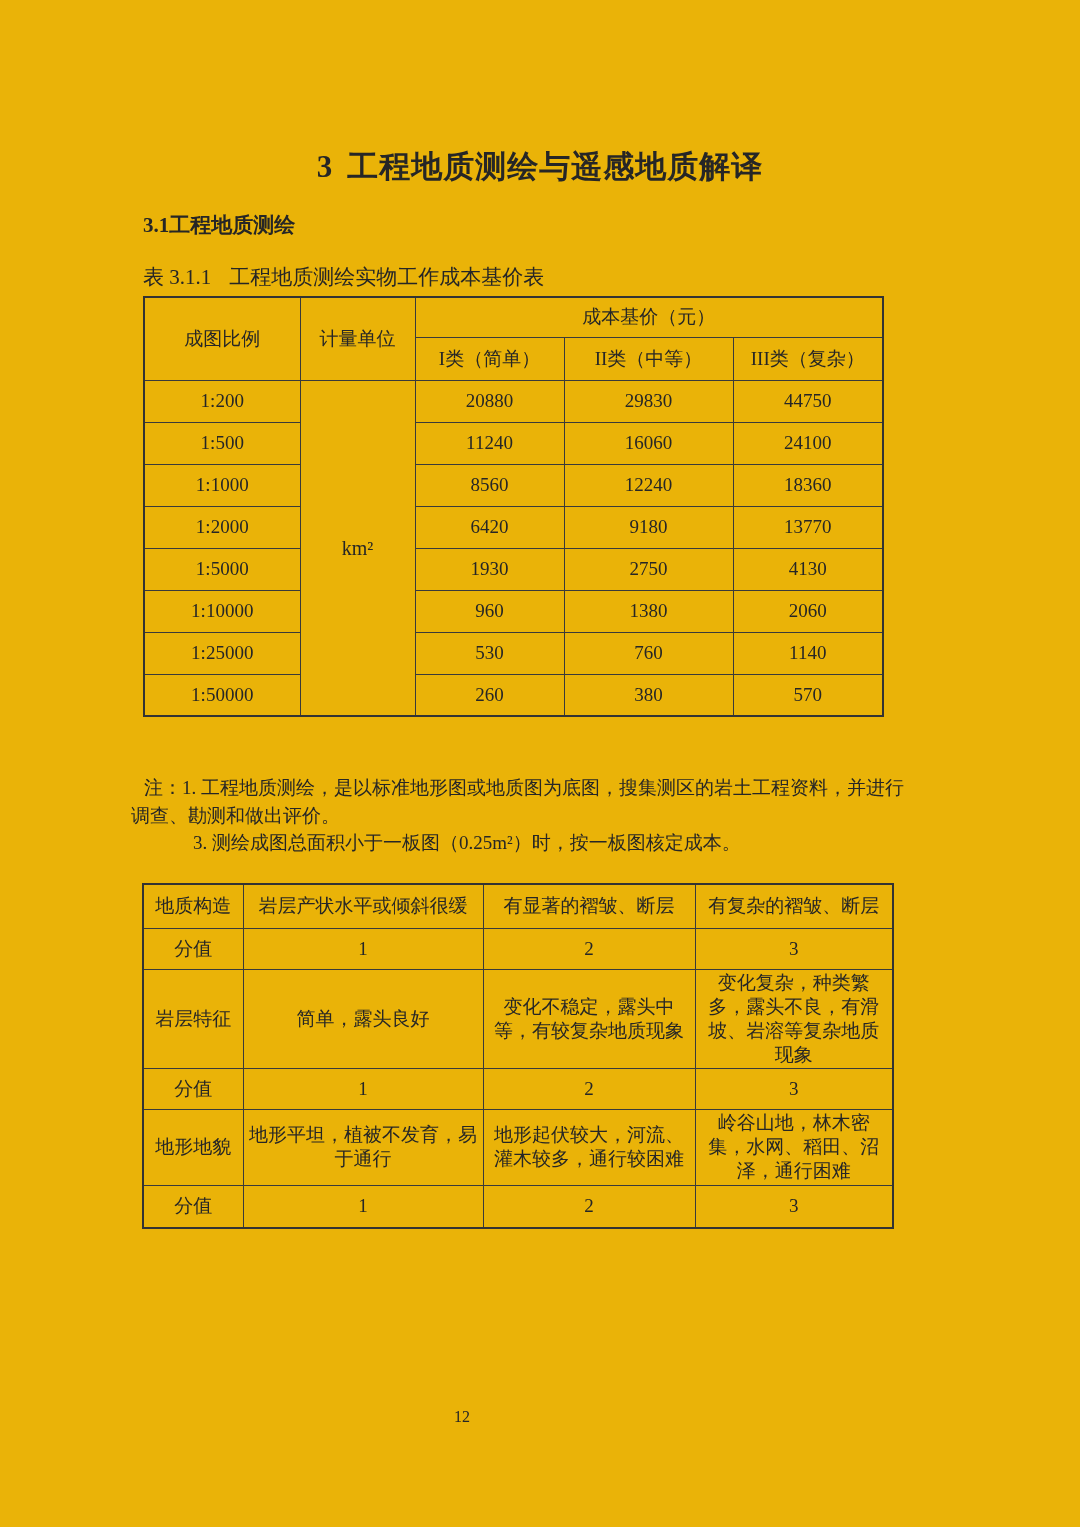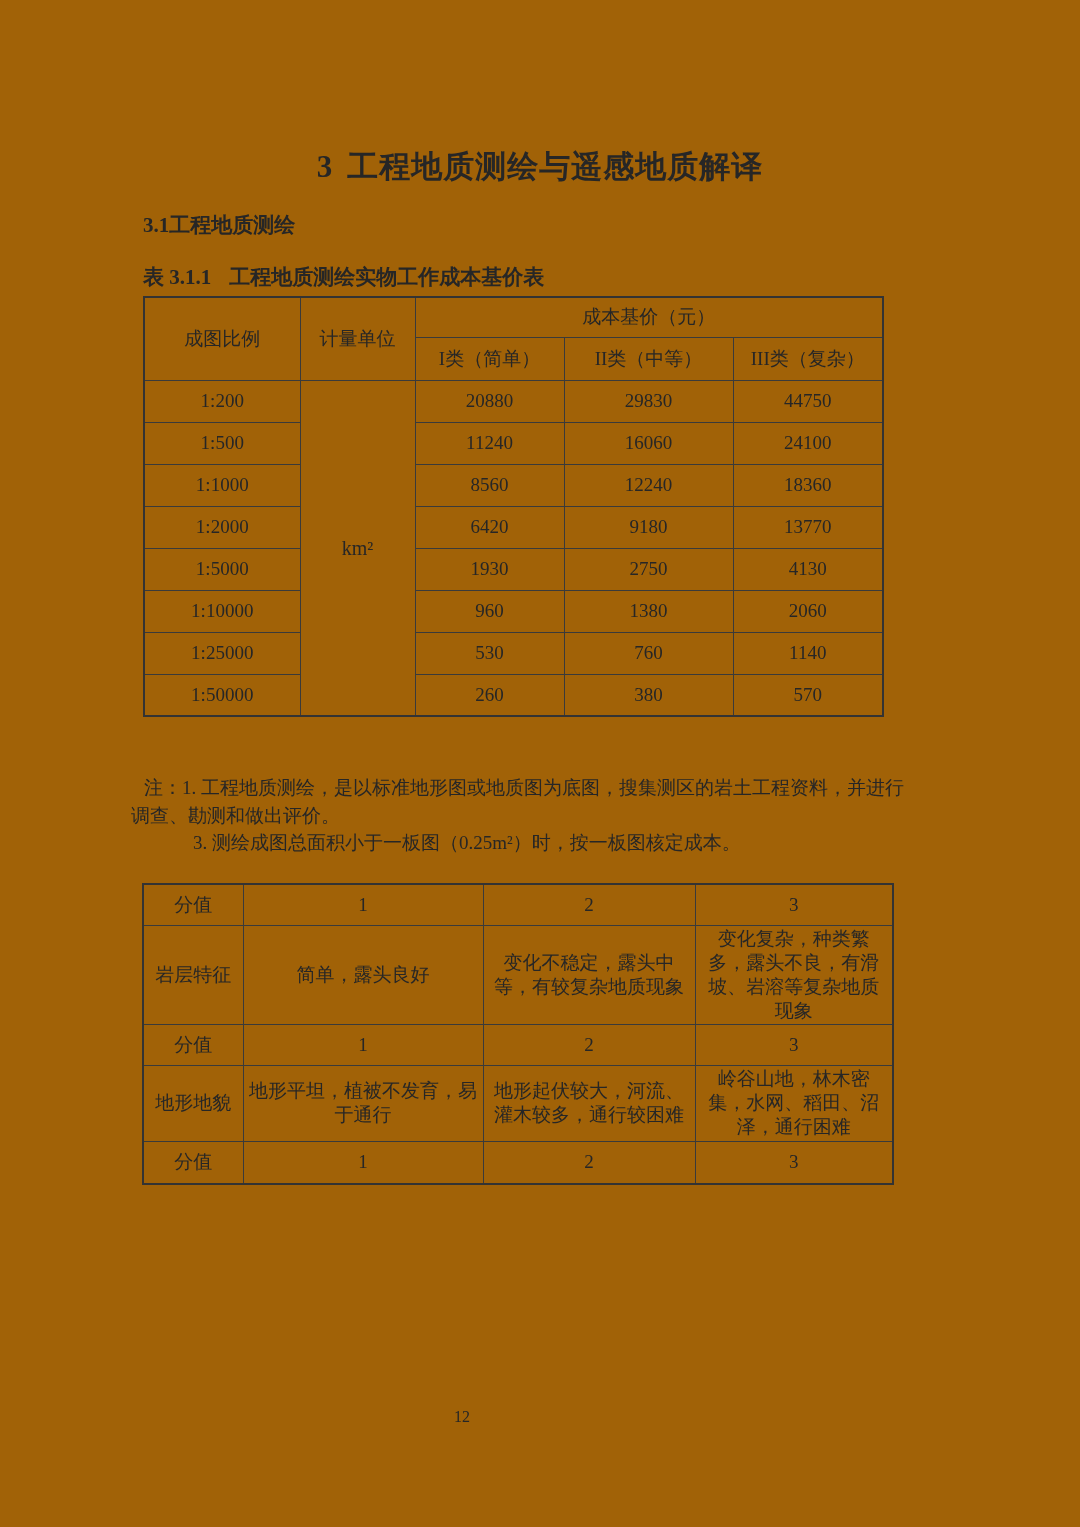--- a/index.html
+++ b/index.html
@@ -1,21 +1,21 @@
 <!DOCTYPE html>
 <html lang="zh"><head>
 <meta charset="utf-8">
 <style>
   html, body { margin: 0; padding: 0; background: #e9e9e9; }
   .page {
     position: relative;
     width: 1080px;
     height: 1527px;
     margin: 0 auto;
-    background: #a16207;
+    background: #eab308;
     color: #262626;
     font-family: "Liberation Serif", "DejaVu Serif", serif;
     overflow: hidden;
   }
   .doc-title {
     position: absolute;
     top: 146px; left: 0; width: 1080px;
     text-align: center;
     font-size: 31px;
     font-weight: bold;
@@ -26,21 +26,21 @@
     position: absolute;
     top: 211px; left: 143px;
     font-size: 21px;
     font-weight: bold;
   }
   .section-heading .num { }
   .table-caption {
     position: absolute;
     left: 143px;
     font-size: 21px;
-    font-weight: bold;
+    font-weight: normal;
   }
   .caption-1 { top: 263px; }
   .caption-2 { top: 852px; }
   .table-caption .cap-label { margin-right: 18px; }
   table.doc-table {
     position: absolute;
     border-collapse: collapse;
     table-layout: fixed;
     font-size: 19px;
     color: #262626;
@@ -173,20 +173,26 @@
 
 
   <table class="doc-table table-2">
     <colgroup>
       <col style="width:100px">
         <col style="width:240px">
         <col style="width:212px">
         <col style="width:198px">
     </colgroup>
     <tbody>
+      <tr style="height:44px;">
+        <td>地质构造</td>
+        <td>岩层产状水平或倾斜很缓</td>
+        <td>有显著的褶皱、断层</td>
+        <td>有复杂的褶皱、断层</td>
+      </tr>
       <tr style="height:41px;">
         <td>分值</td>
         <td>1</td>
         <td>2</td>
         <td>3</td>
       </tr>
       <tr style="height:74px;">
         <td>岩层特征</td>
         <td>简单，露头良好</td>
         <td>变化不稳定，露头中等，有较复杂地质现象</td>

